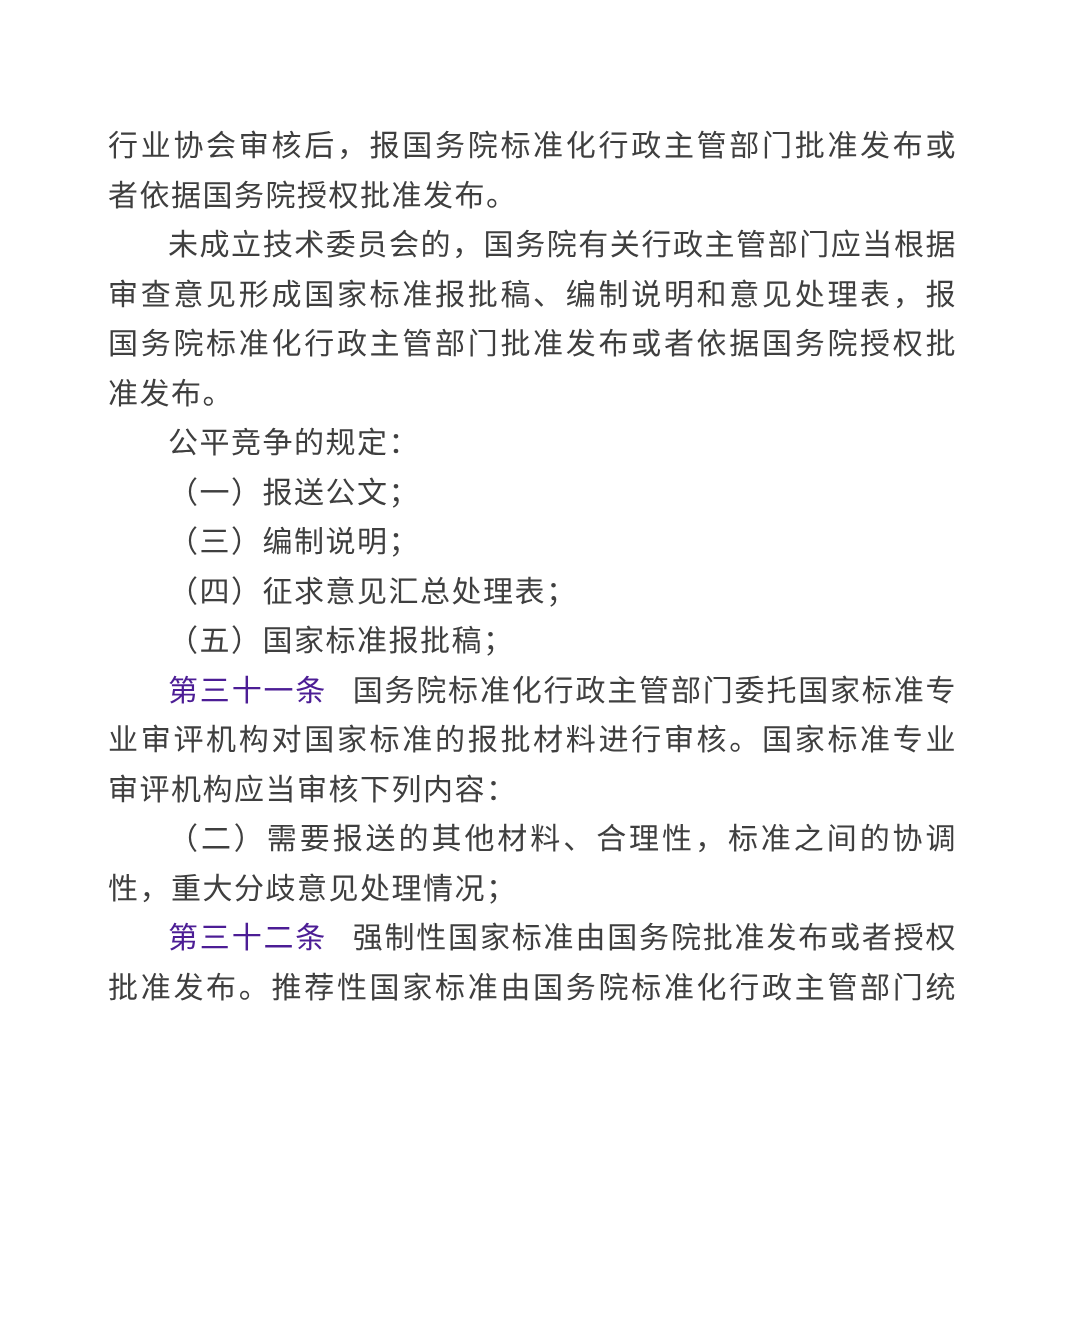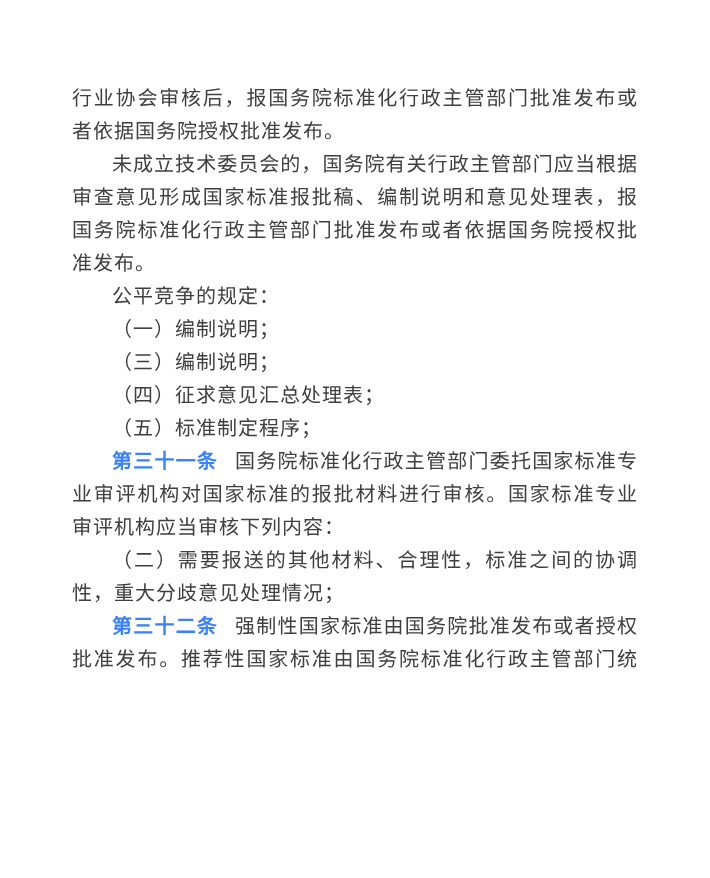--- a/index.html
+++ b/index.html
@@ -30,44 +30,44 @@
   .content p {
     margin: 0;
     padding: 0;
     text-indent: 2em;
   }
   .content p.no-indent {
     text-indent: 0;
   }
   .article-no {
     font-family: "Liberation Sans", "DejaVu Sans", sans-serif;
-    font-weight: bold;
-    color: #3b82f6;
+    font-weight: normal;
+    color: #4c1d95;
     margin-right: 0.85em;
   }
   .footer {
     position: absolute;
     left: 110px;
     top: 836px;
     font-size: 19px;
     color: #8b5cf6;
     letter-spacing: 1px;
     font-family: "Liberation Serif", "DejaVu Serif", serif;
   }
 </style>
 </head>
 <body>
 
 <div class="page">
   <div class="content">
     <p class="no-indent">行业协会审核后，报国务院标准化行政主管部门批准发布或者依据国务院授权批准发布。</p>
     <p>未成立技术委员会的，国务院有关行政主管部门应当根据审查意见形成国家标准报批稿、编制说明和意见处理表，报国务院标准化行政主管部门批准发布或者依据国务院授权批准发布。</p>
     <p>公平竞争的规定：</p>
-    <p>（一）编制说明；</p>
+    <p>（一）报送公文；</p>
     <p>（三）编制说明；</p>
     <p>（四）征求意见汇总处理表；</p>
-    <p>（五）标准制定程序；</p>
+    <p>（五）国家标准报批稿；</p>
     <p><span class="article-no">第三十一条</span><span>国务院标准化行政主管部门委托国家标准专业审评机构对国家标准的报批材料进行审核。国家标准专业审评机构应当审核下列内容：</span></p>
     <p>（二）需要报送的其他材料、合理性，标准之间的协调性，重大分歧意见处理情况；</p>
     <p><span class="article-no">第三十二条</span><span>强制性国家标准由国务院批准发布或者授权批准发布。推荐性国家标准由国务院标准化行政主管部门统一</span></p>
   </div>
   <div class="footer">— 10 —</div>
 </div>
 
 </body></html>

